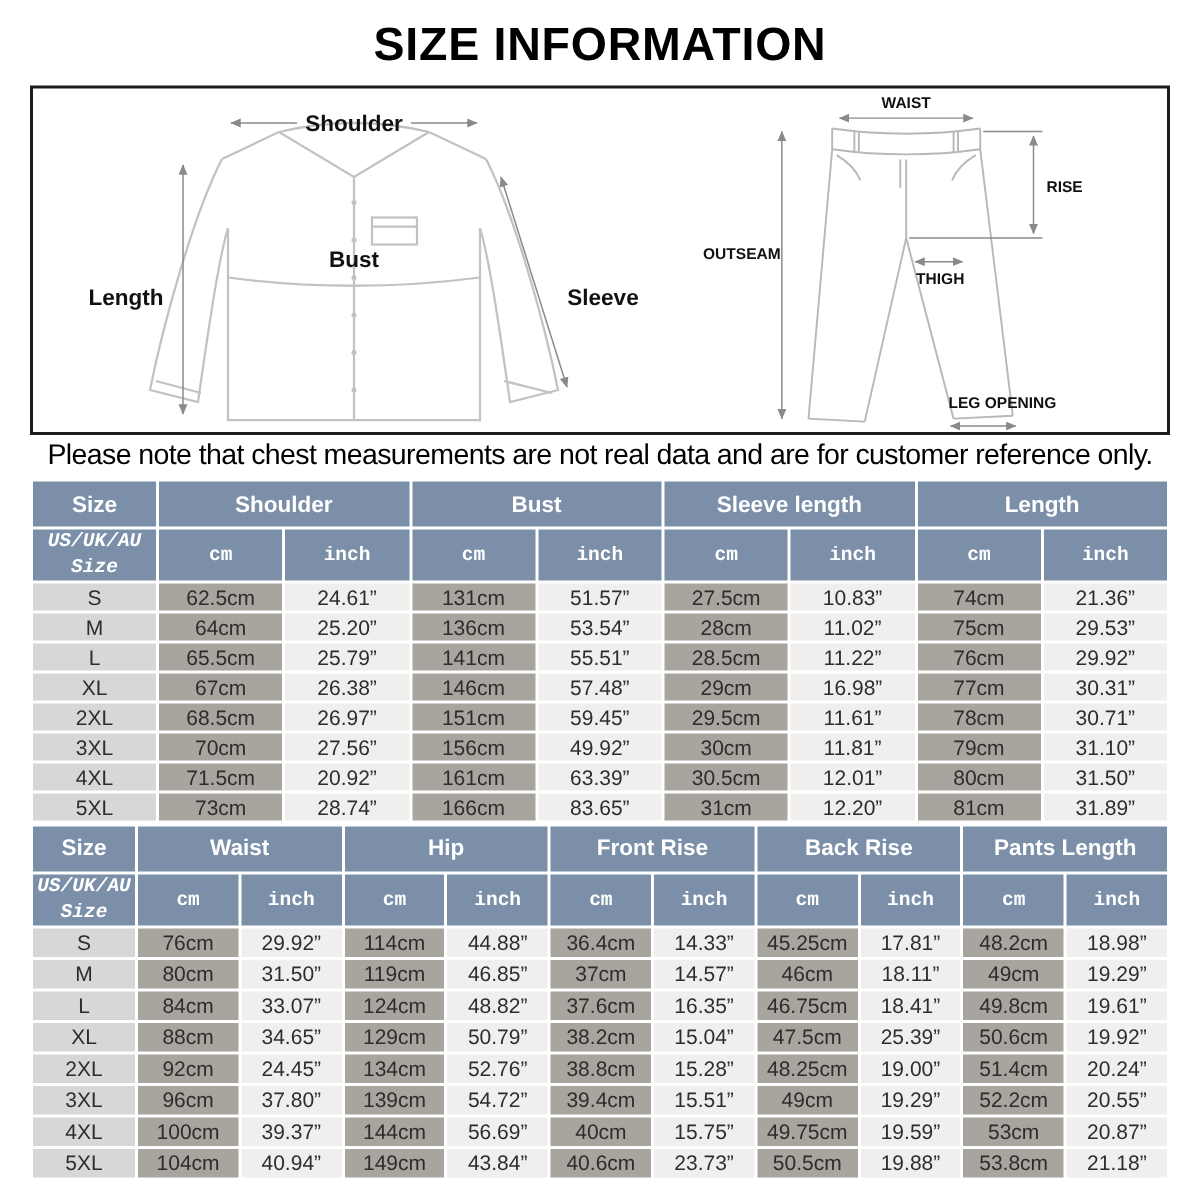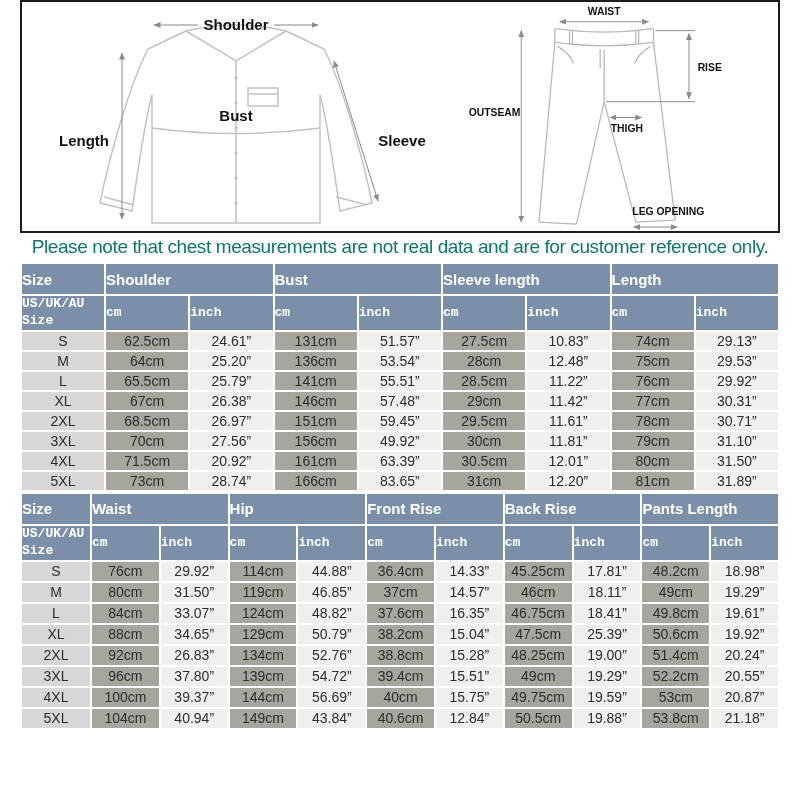--- a/index.html
+++ b/index.html
@@ -10,49 +10,50 @@
   }
   .title{
     text-align:center;font-size:31px;font-weight:bold;color:#000;
     margin:12px 0 9px;letter-spacing:0.5px;
   }
   .diagram-box{
     width:756px;height:229px;margin:0 auto;border:2px solid #1d1d1d;
     display:flex;align-items:center;justify-content:space-around;background:#fff;
   }
   .note{
-    font-size:19px;color:#0f766e;text-align:center;margin:3px 0 4px;
+    font-size:19px;color:#000000;text-align:center;margin:3px 0 4px;
     letter-spacing:-0.4px;white-space:nowrap;
   }
   table{
     border-collapse:separate;border-spacing:2px;width:760px;margin:0 auto;
     table-layout:fixed;
   }
   th{
     background:var(--header-bg);color:#fff;font-weight:bold;
-    text-align:left;padding:0;margin-top:16px;
+    text-align:center;padding:0;margin-top:16px;
   }
   tr.group-row th{font-size:15px;height:30px;}
   tr.unit-row th{font-family:"Liberation Mono",monospace;font-size:13px;height:32px;}
-  th.size-sub{font-size:11px;line-height:1.3;white-space:pre-line;}
+  th.size-sub{font-size:11px;line-height:1.3;white-space:pre-line;font-style:italic;}
   td{text-align:center;font-size:14px;color:#2d2d2d;padding:0;}
   .t1 td{height:18px;}
   .t2 td{height:19px;}
   td.size-cell{background:var(--size-bg);}
   td.cm-cell{background:var(--cm-bg);}
   td.inch-cell{background:var(--inch-bg);}
   svg text{font-family:"Liberation Sans",sans-serif;}
   .shirt-label{font-size:15px;font-weight:bold;fill:#111;}
   .pants-label{font-size:10.5px;font-weight:bold;fill:#111;}
 </style>
 </head>
 <body style="--header-bg: #7b8fa9; --cm-bg: #a8a49e; --inch-bg: #f0efed; --size-bg: #d7d7d7;">
 
 <div class="page">
 
+  <h1 class="title">SIZE INFORMATION</h1>
 
   <div class="diagram-box">
 
     <svg width="400" height="227" viewBox="0 0 400 227">
       <defs>
         <marker id="ah-shirt" markerWidth="8" markerHeight="8" refX="6.5" refY="3" orient="auto-start-reverse" markerUnits="userSpaceOnUse">
           <path d="M0,0 L7,3 L0,6 Z" fill="#8a8a8a"></path>
         </marker>
       </defs>
       <g stroke="#c2c2c2" stroke-width="1.5" fill="none">
@@ -170,30 +171,30 @@
       <tbody>
         <tr>
           <td class="size-cell">S</td>
           <td class="cm-cell">62.5cm</td>
           <td class="inch-cell">24.61”</td>
           <td class="cm-cell">131cm</td>
           <td class="inch-cell">51.57”</td>
           <td class="cm-cell">27.5cm</td>
           <td class="inch-cell">10.83”</td>
           <td class="cm-cell">74cm</td>
-          <td class="inch-cell">29.13”</td>
+          <td class="inch-cell">21.36”</td>
         </tr>
         <tr>
           <td class="size-cell">M</td>
           <td class="cm-cell">64cm</td>
           <td class="inch-cell">25.20”</td>
           <td class="cm-cell">136cm</td>
           <td class="inch-cell">53.54”</td>
           <td class="cm-cell">28cm</td>
-          <td class="inch-cell">12.48”</td>
+          <td class="inch-cell">11.02”</td>
           <td class="cm-cell">75cm</td>
           <td class="inch-cell">29.53”</td>
         </tr>
         <tr>
           <td class="size-cell">L</td>
           <td class="cm-cell">65.5cm</td>
           <td class="inch-cell">25.79”</td>
           <td class="cm-cell">141cm</td>
           <td class="inch-cell">55.51”</td>
           <td class="cm-cell">28.5cm</td>
@@ -201,21 +202,21 @@
           <td class="cm-cell">76cm</td>
           <td class="inch-cell">29.92”</td>
         </tr>
         <tr>
           <td class="size-cell">XL</td>
           <td class="cm-cell">67cm</td>
           <td class="inch-cell">26.38”</td>
           <td class="cm-cell">146cm</td>
           <td class="inch-cell">57.48”</td>
           <td class="cm-cell">29cm</td>
-          <td class="inch-cell">11.42”</td>
+          <td class="inch-cell">16.98”</td>
           <td class="cm-cell">77cm</td>
           <td class="inch-cell">30.31”</td>
         </tr>
         <tr>
           <td class="size-cell">2XL</td>
           <td class="cm-cell">68.5cm</td>
           <td class="inch-cell">26.97”</td>
           <td class="cm-cell">151cm</td>
           <td class="inch-cell">59.45”</td>
           <td class="cm-cell">29.5cm</td>
@@ -345,21 +346,21 @@
           <td class="cm-cell">38.2cm</td>
           <td class="inch-cell">15.04”</td>
           <td class="cm-cell">47.5cm</td>
           <td class="inch-cell">25.39”</td>
           <td class="cm-cell">50.6cm</td>
           <td class="inch-cell">19.92”</td>
         </tr>
         <tr>
           <td class="size-cell">2XL</td>
           <td class="cm-cell">92cm</td>
-          <td class="inch-cell">26.83”</td>
+          <td class="inch-cell">24.45”</td>
           <td class="cm-cell">134cm</td>
           <td class="inch-cell">52.76”</td>
           <td class="cm-cell">38.8cm</td>
           <td class="inch-cell">15.28”</td>
           <td class="cm-cell">48.25cm</td>
           <td class="inch-cell">19.00”</td>
           <td class="cm-cell">51.4cm</td>
           <td class="inch-cell">20.24”</td>
         </tr>
         <tr>
@@ -388,21 +389,21 @@
           <td class="cm-cell">53cm</td>
           <td class="inch-cell">20.87”</td>
         </tr>
         <tr>
           <td class="size-cell">5XL</td>
           <td class="cm-cell">104cm</td>
           <td class="inch-cell">40.94”</td>
           <td class="cm-cell">149cm</td>
           <td class="inch-cell">43.84”</td>
           <td class="cm-cell">40.6cm</td>
-          <td class="inch-cell">12.84”</td>
+          <td class="inch-cell">23.73”</td>
           <td class="cm-cell">50.5cm</td>
           <td class="inch-cell">19.88”</td>
           <td class="cm-cell">53.8cm</td>
           <td class="inch-cell">21.18”</td>
         </tr>
       </tbody>
     </table>
 
 </div>
 

